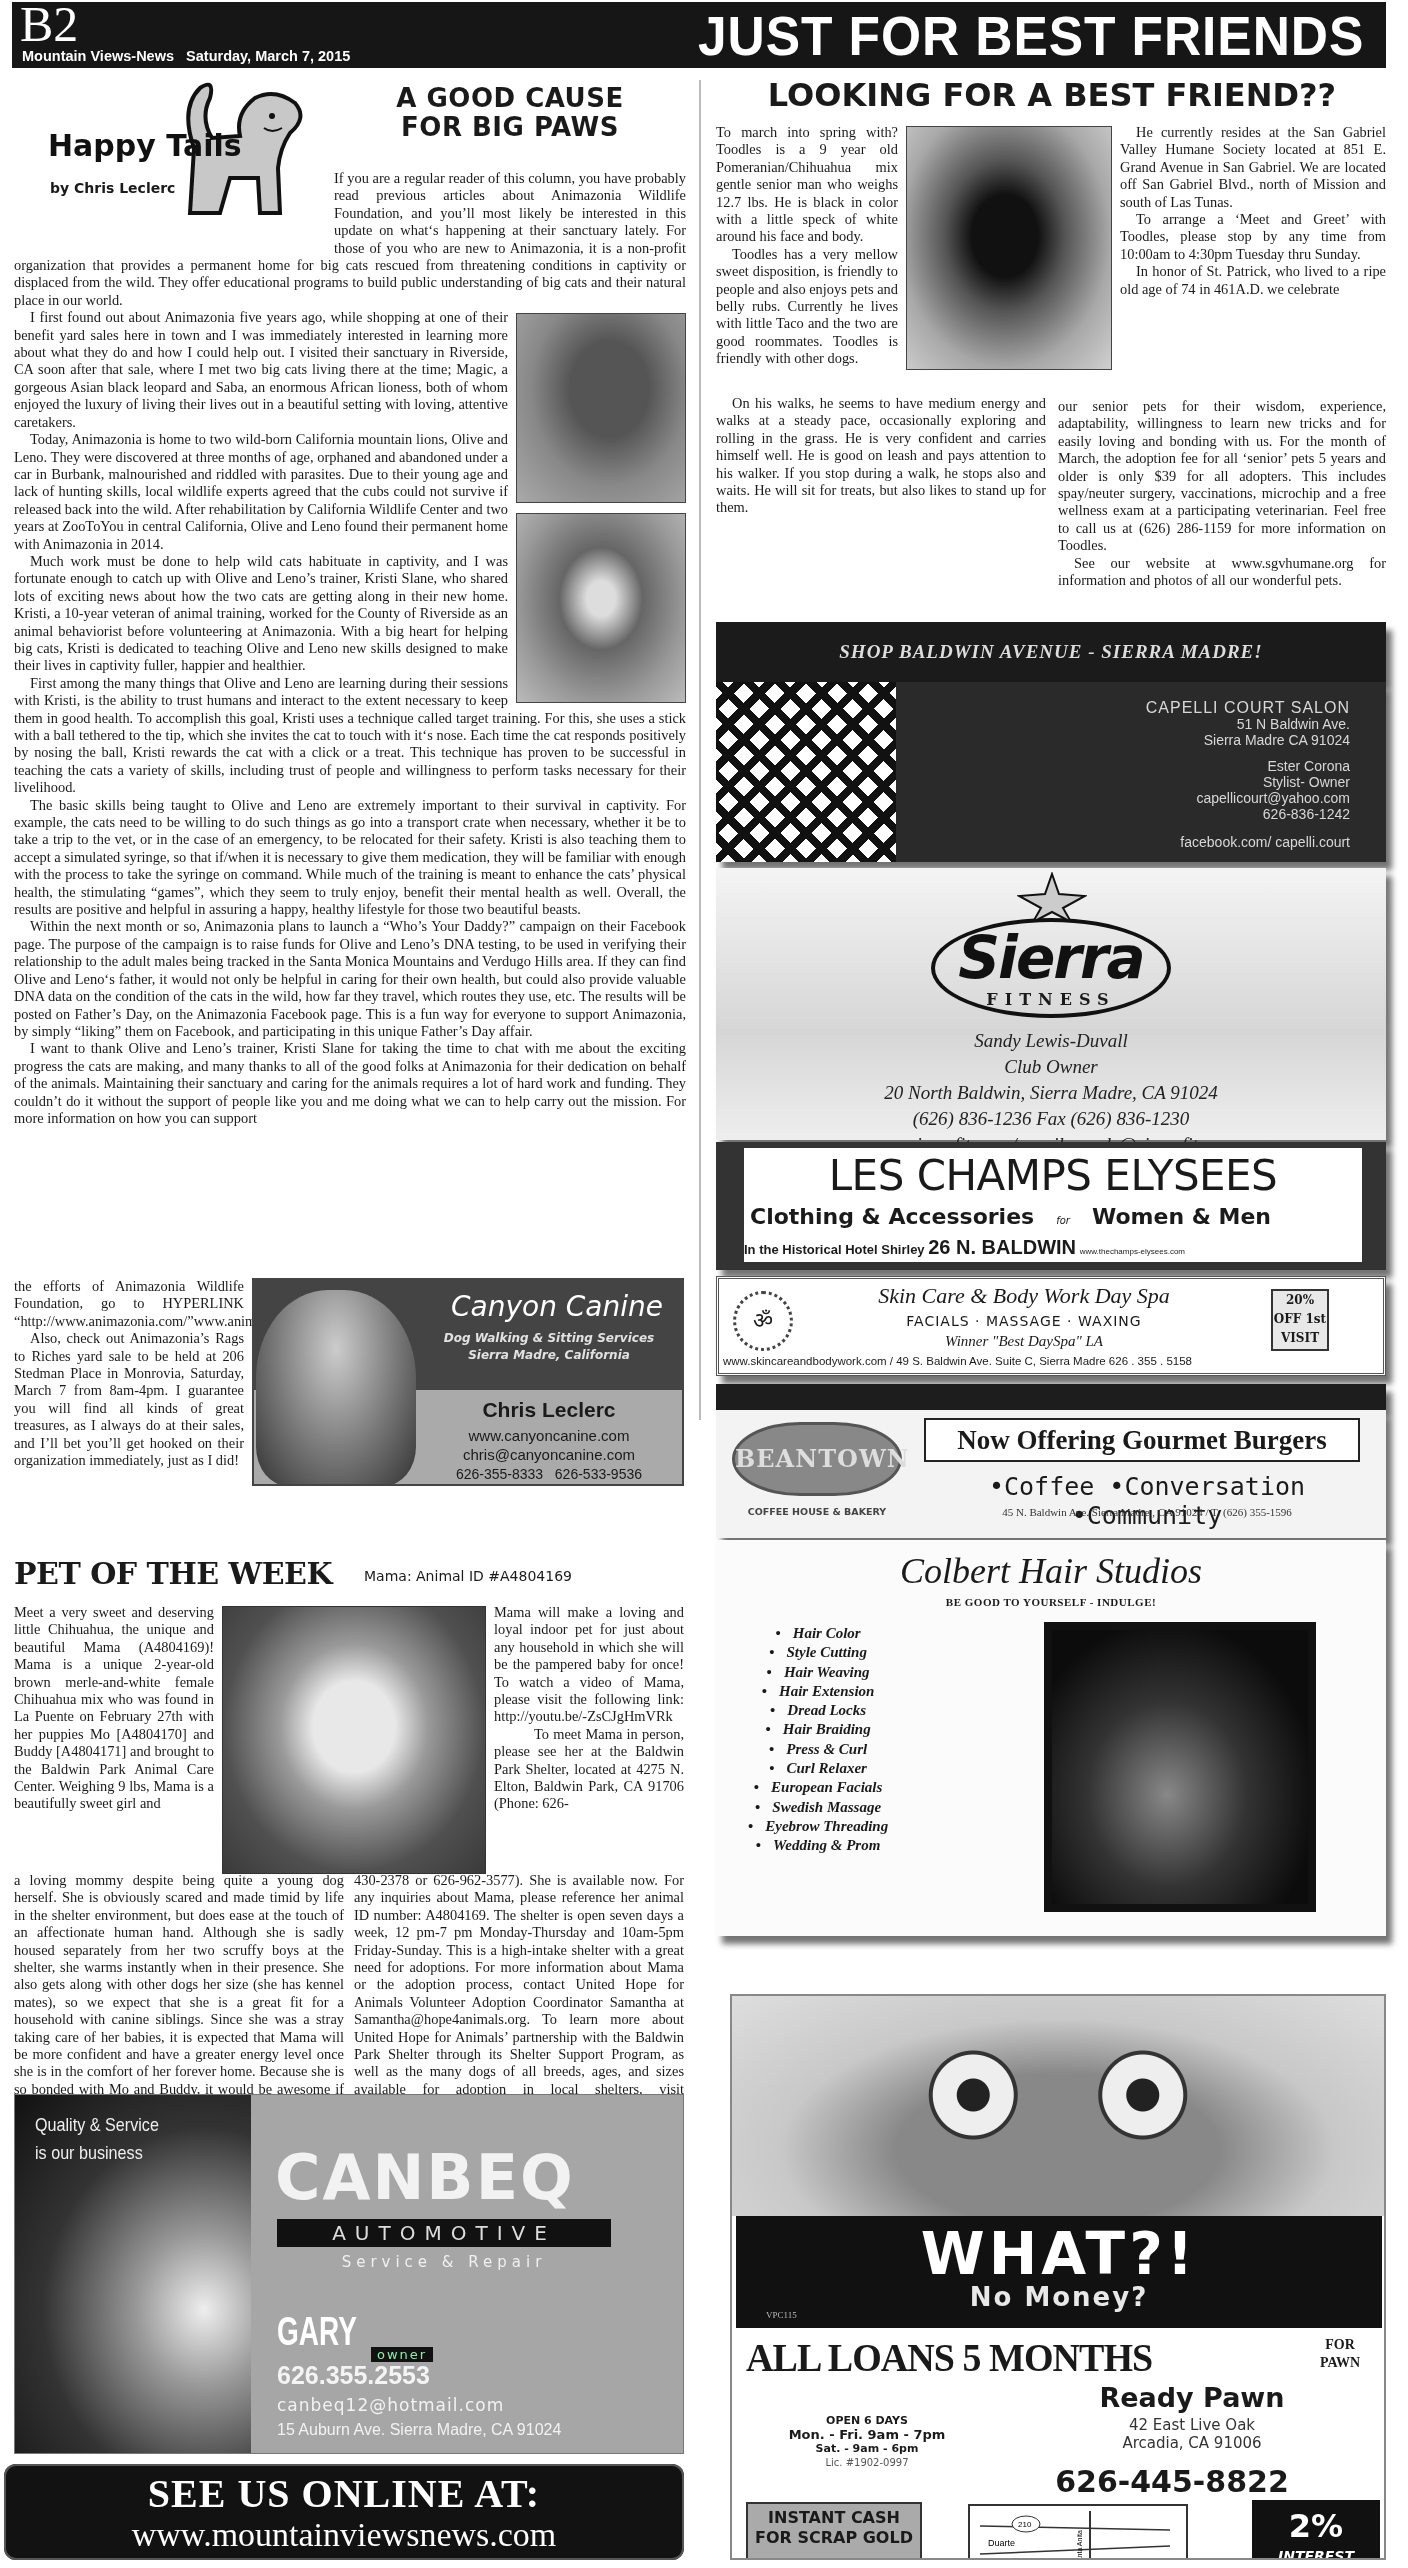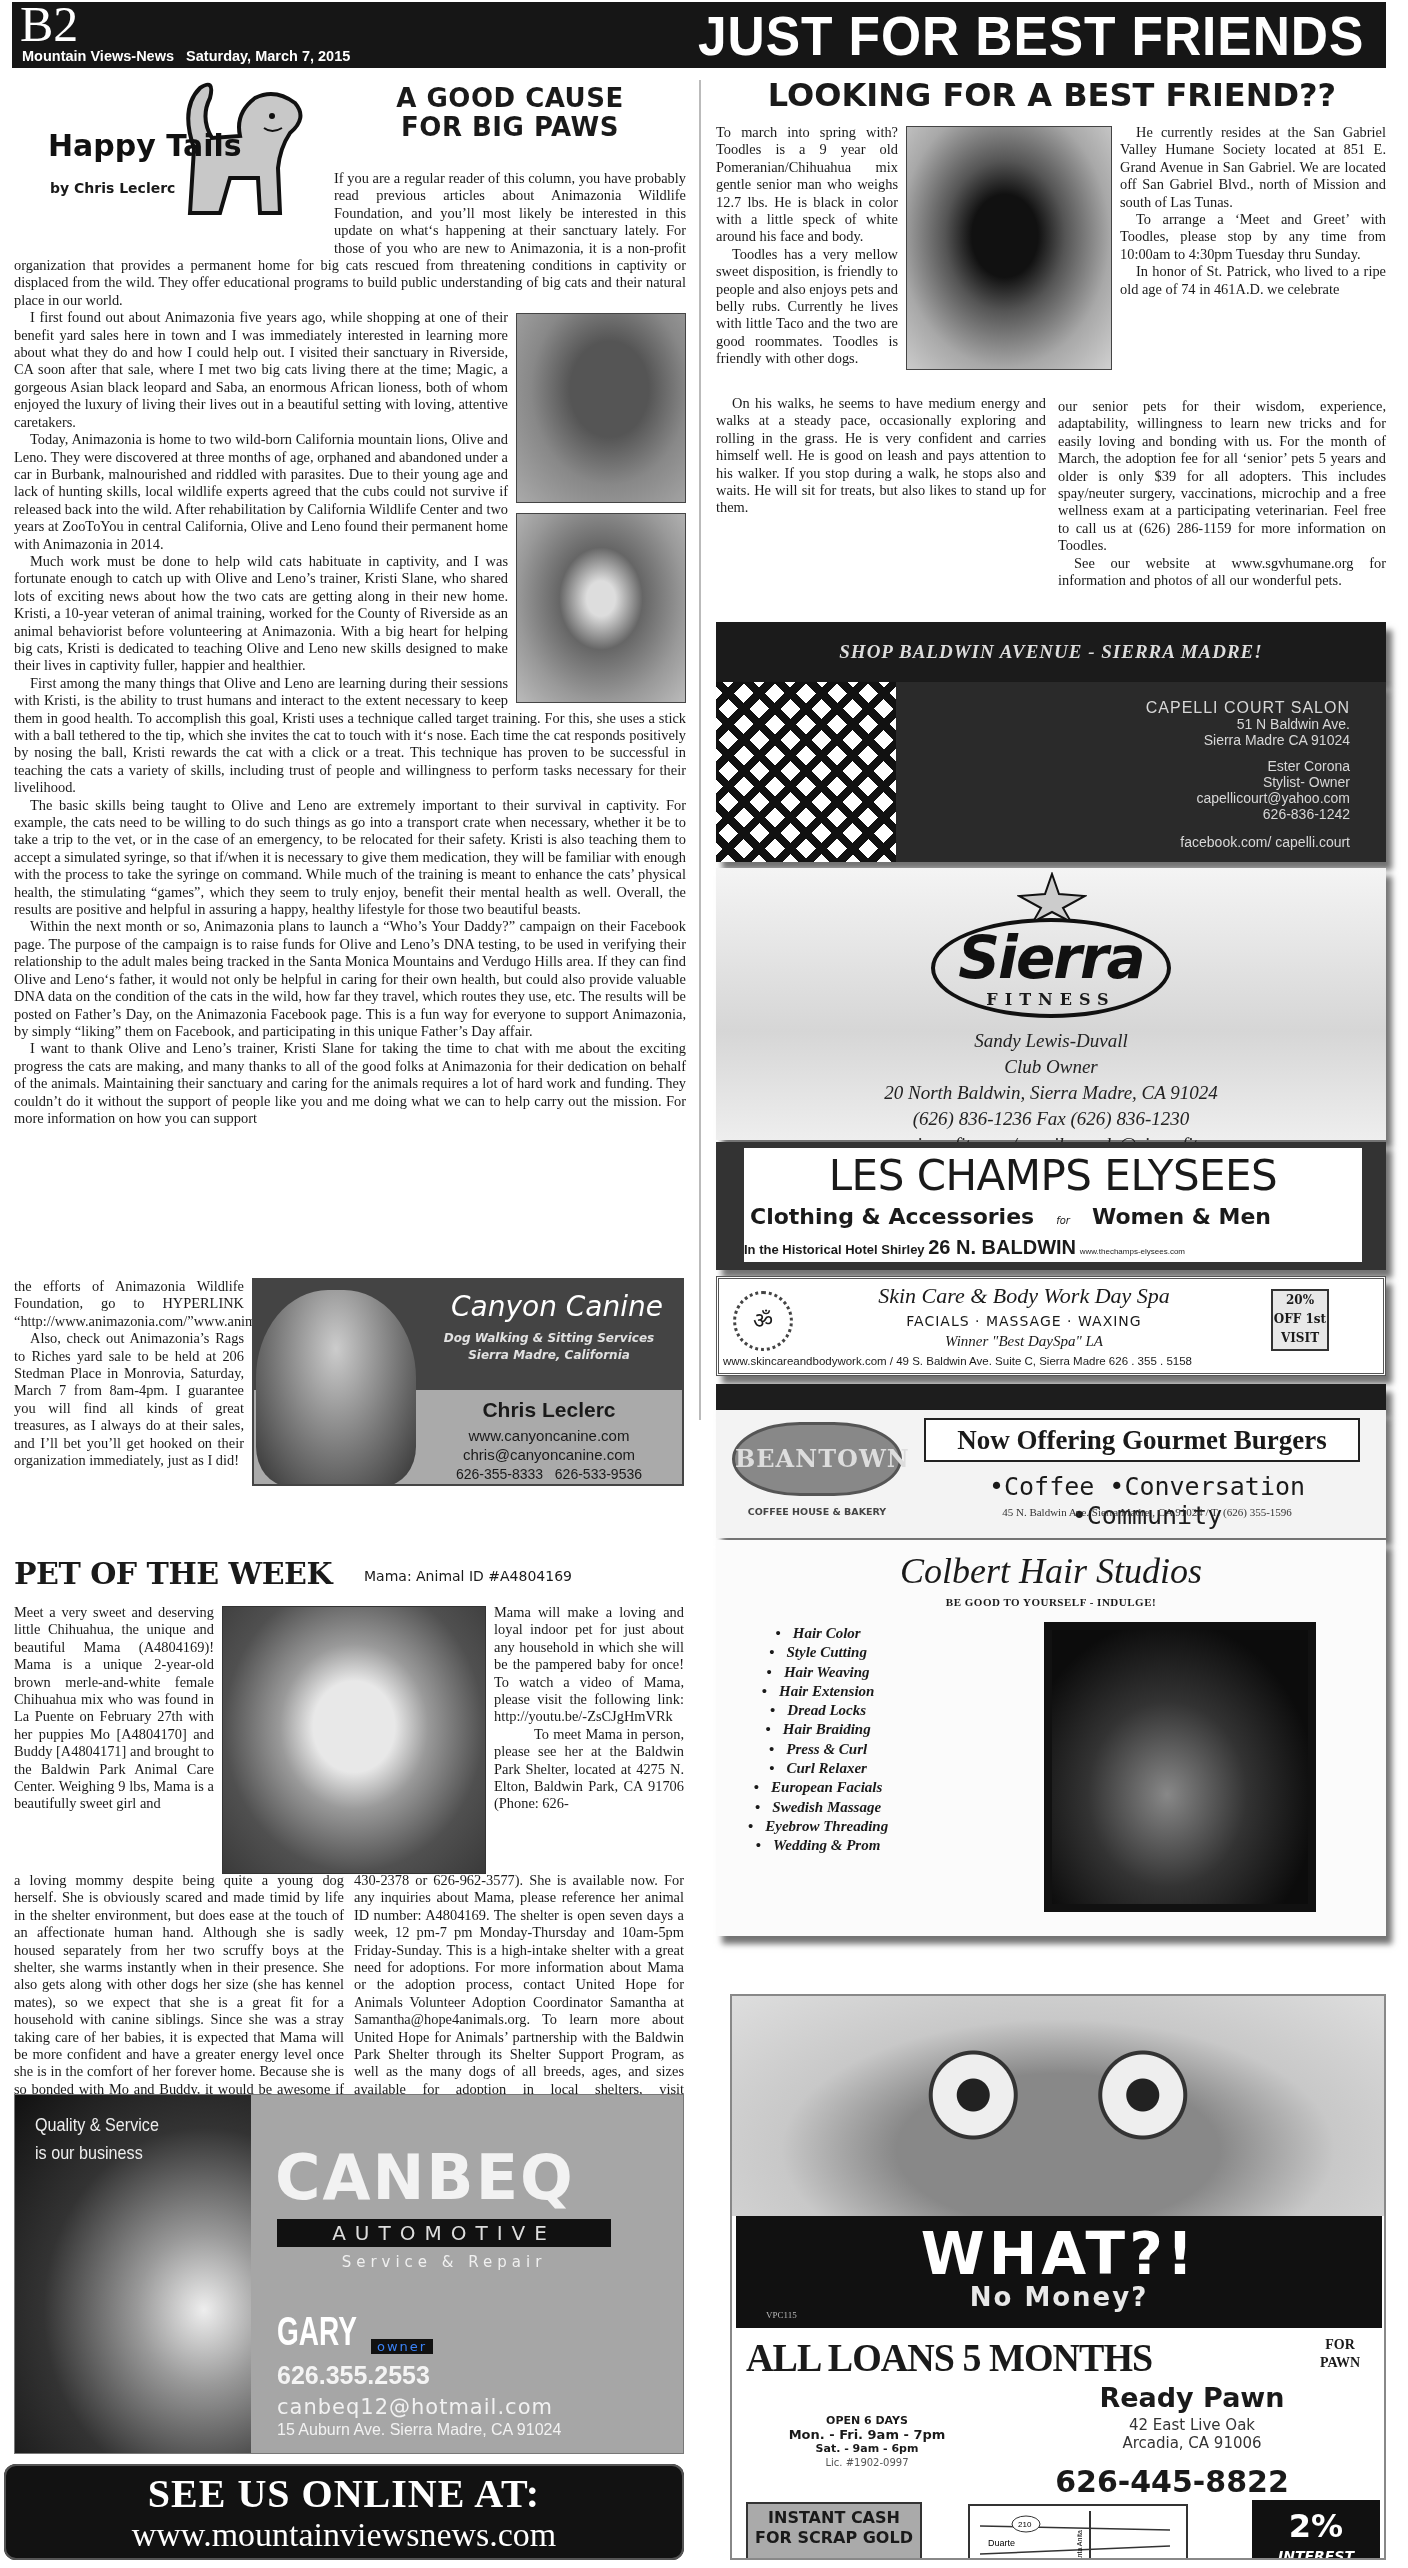--- a/index.html
+++ b/index.html
@@ -111,23 +111,23 @@
   .potw-sub { left: 364px; top: 1568px; font-family: "DejaVu Sans", sans-serif; font-size: 14px; }
   .potw-photo { left: 222px; top: 1606px; width: 264px; height: 268px; background: radial-gradient(ellipse at 50% 45%, #e8e8e8 0 22%, #9a9a9a 40%, #505050 70%, #3a3a3a); border: 1px solid #333; }
 
   .canbeq { left: 14px; top: 2094px; width: 670px; height: 360px; border: 1px solid #777; background: #a6a6a6; overflow: hidden; }
   .canbeq-left { left: 0; top: 0; width: 236px; height: 100%; background: radial-gradient(ellipse at 80% 60%, #eee 0, #999 25%, #333 60%, #111); }
   .canbeq-qs { left: 20px; top: 16px; color: #eee; font-family: "Liberation Sans", sans-serif; font-size: 19px; line-height: 28px; transform: scaleX(0.85); transform-origin: left; }
   .canbeq-logo { left: 260px; top: 46px; color: #f2f2f2; font-family: "DejaVu Sans", sans-serif; font-weight: bold; font-size: 62px; letter-spacing: 2px; }
   .canbeq-auto { left: 262px; top: 124px; width: 334px; height: 28px; background: #111; color: #ddd; text-align: center; font-family: "DejaVu Sans", sans-serif; font-size: 20px; line-height: 28px; letter-spacing: 9px; }
   .canbeq-service { left: 262px; top: 158px; width: 334px; text-align: center; color: #f0f0f0; font-family: "DejaVu Sans", sans-serif; font-size: 15px; letter-spacing: 5px; }
   .canbeq-gary { left: 262px; top: 214px; color: #fff; font-family: "Liberation Sans", sans-serif; font-weight: bold; font-size: 40px; transform: scaleX(0.7); transform-origin: left; }
-  .canbeq-owner { left: 356px; top: 244px; background: #111; color: #3b82f6; padding: 0 6px; font-family: "DejaVu Sans", sans-serif; font-size: 13px; letter-spacing: 2px; }
+  .canbeq-owner { left: 356px; top: 252px; background: #111; color: #86efac; padding: 0 6px; font-family: "DejaVu Sans", sans-serif; font-size: 13px; letter-spacing: 2px; }
   .canbeq-phone { left: 262px; top: 266px; color: #f4f4f4; font-family: "Liberation Sans", sans-serif; font-weight: bold; font-size: 25px; text-align: center; }
-  .canbeq-email { left: 262px; top: 300px; color: #f2f2f2; font-family: "DejaVu Sans", sans-serif; font-size: 21px; letter-spacing: 1px; }
+  .canbeq-email { left: 262px; top: 300px; color: #f2f2f2; font-family: "DejaVu Sans", sans-serif; font-size: 17px; letter-spacing: 1px; }
   .canbeq-addr { left: 262px; top: 326px; color: #f2f2f2; font-family: "Liberation Sans", sans-serif; font-size: 16px; }
 
   .online { left: 4px; top: 2464px; width: 680px; height: 96px; background: #121212; border-radius: 12px; color: #fff; text-align: center; box-shadow: 0 0 0 2px #555 inset; }
   .online-1 { left: 0; top: 6px; width: 100%; font-family: "Liberation Serif", serif; font-weight: bold; font-size: 40px; letter-spacing: 1px; }
   .online-2 { left: 0; top: 52px; width: 100%; font-family: "Liberation Serif", serif; font-size: 34px; }
 </style>
 </head>
 <body>
 
 <div class="abs masthead">

